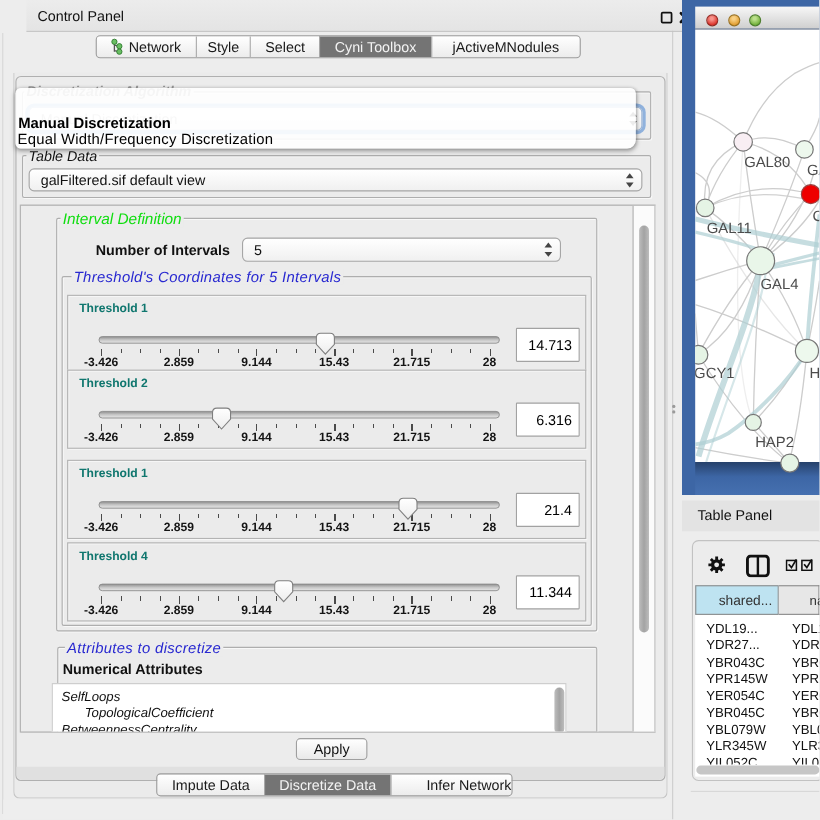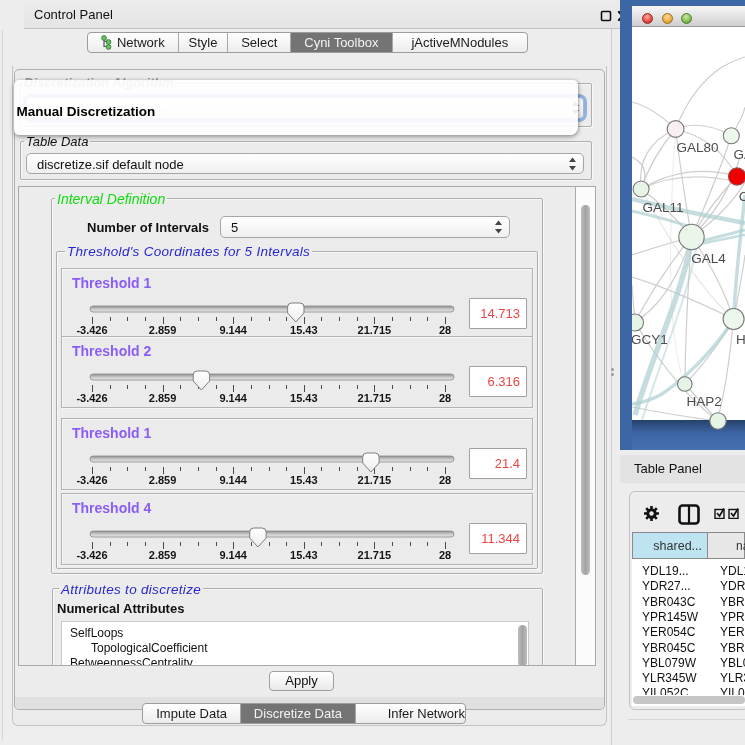--- a/index.html
+++ b/index.html
@@ -27,22 +27,22 @@
 .glab { position:absolute; font-size:13px; background:#ececec; padding:0 2px; white-space:nowrap;font-style:italic; }
 
 .combo { position:absolute; background:linear-gradient(#ffffff,#f0f0f0); border:1px solid #a6a6a6; border-radius:5px; font-size:13px; color:#111; }
 .combo .tx { position:absolute; left:10px; top:50%; transform:translateY(-50%); white-space:nowrap; }
 .combo svg { position:absolute; right:6px; top:50%; transform:translateY(-50%); }
 
 
 #viewport { left:19px; top:186px; width:577px; height:480px; background:#ececec; border-top:1px solid #a9a9a9; border-bottom:1px solid #a9a9a9; overflow:hidden; }
 
 .tbox { position:absolute; left:42px; width:472px; height:72px; background:#ebebeb; border:1px solid #b3b3b3; box-shadow: inset 1px 1px 0 #f6f6f6, 1px 1px 0 #f6f6f6; }
-.tbox .tl { position:absolute; left:10px; top:6px; font-size:14px; font-weight:bold; color:#8b5cf6; }
-.tbox .val { position:absolute; left:407px; top:29px; width:58px; height:31px; background:#ffffff; border:1px solid #a2a2a2; border-radius:1px; font-size:13px; color:#ef4444; text-align:right; line-height:29px; padding-right:6px; }
+.tbox .tl { position:absolute; left:10px; top:6px; font-size:11px; font-weight:bold; color:#0f766e; }
+.tbox .val { position:absolute; left:407px; top:29px; width:58px; height:31px; background:#ffffff; border:1px solid #a2a2a2; border-radius:1px; font-size:13px; color:#000000; text-align:right; line-height:29px; padding-right:6px; }
 .tbox svg.sl { position:absolute; left:0; top:0; }
 .ticklab { position:absolute; width:60px; text-align:center; font-size:11px; font-weight:bold; color:#141414; top:55px; }
 
 
 .vtrack { position:absolute; background:#fbfbfb; border-left:1px solid #a9a9a9; border-right:1px solid #a9a9a9; }
 .vthumb { position:absolute; background:linear-gradient(90deg,#bdbdbd,#a3a3a3 50%,#bdbdbd); border-radius:5px; }
 
 .btn { position:absolute; background:linear-gradient(#ffffff,#e9e9e9); border:1px solid #9f9f9f; border-radius:4px; font-size:13px; color:#111; text-align:center; }
 
 
@@ -104,21 +104,21 @@
   <div class="tx" style="color:#b0b0b0;">Manual Discretization</div>
   <svg style="right:3px" width="9" height="14" viewBox="0 0 9 14">
       <path d="M4.5,0.5 L8,5 L1,5 Z" fill="#444"></path>
       <path d="M4.5,13.5 L8,9 L1,9 Z" fill="#444"></path>
     </svg>
 </div>
 
 <div class="gbox" style="left:20px; top:141px; width:572px; height:39px;"></div>
 <div class="glab" style="left:24px; top:134px; color:#111;">Table Data</div>
 <div class="combo" style="left:26px; top:153px; width:558px; height:21px;">
-  <div class="tx">discretize.sif default node</div>
+  <div class="tx">galFiltered.sif default view</div>
   <svg width="9" height="14" viewBox="0 0 9 14">
       <path d="M4.5,0.5 L8,5 L1,5 Z" fill="#444"></path>
       <path d="M4.5,13.5 L8,9 L1,9 Z" fill="#444"></path>
     </svg>
 </div>
 
 <div class="abs" id="viewport">
 
   <div class="gbox" style="left:32px; top:11px; width:492px; height:376px;"></div>
   <div class="glab" style="left:36px; top:4px; color:#10dd10; font-size:14px;">Interval Definition</div>
@@ -315,21 +315,21 @@
       <div class="ticklab" style="left:70.6px;">2.859</div>
       <div class="ticklab" style="left:141.2px;">9.144</div>
       <div class="ticklab" style="left:211.8px;">15.43</div>
       <div class="ticklab" style="left:282.4px;">21.715</div>
       <div class="ticklab" style="left:353.0px;">28</div>
     </div>
 
   <div class="gbox" style="left:33px; top:401px; width:491px; height:200px;"></div>
   <div class="glab" style="left:40px; top:395px; color:#2828d0; font-size:13.5px; letter-spacing:0.3px;">Attributes to discretize</div>
   <div class="abs" style="left:38px; top:414px; font-size:13px; font-weight:bold; color:#111;">Numerical Attributes</div>
-  <div class="abs" style="left:42px; top:434px; width:468px; height:60px; background:#ffffff; border:1px solid #c9c9c9;">
+  <div class="abs" style="left:28px; top:434px; width:468px; height:60px; background:#ffffff; border:1px solid #c9c9c9;font-style:italic;">
     <div style="position:absolute; left:8px; top:4px; font-size:12px; color:#111;">SelfLoops</div>
     <div style="position:absolute; left:8px; top:19px; font-size:12px; color:#111;margin-left:21px;">TopologicalCoefficient</div>
     <div style="position:absolute; left:8px; top:34px; font-size:12px; color:#111;">BetweennessCentrality</div>
     <div class="vthumb" style="right:1px; top:3px; width:9px; height:42px;"></div>
   </div>
 
   <div class="vtrack" style="left:556px; top:0; width:21px; height:480px;"></div>
   <div class="vthumb" style="left:562px; top:18px; width:9px; height:370px;"></div>
 </div>
 
@@ -340,20 +340,21 @@
   <div class="s" style="width:98px;">Impute Data</div>
   <div class="s sel" style="width:115px;">Discretize Data</div>
   <div class="s" style="width:111px;padding-left:32px;">Infer Network</div>
 </div>
 
 <div class="abs" style="left:611px; top:368px; width:3px; height:3px; border-radius:50%; background:#9a9a9a;"></div>
 <div class="abs" style="left:611px; top:373px; width:3px; height:3px; border-radius:50%; background:#9a9a9a;"></div>
 
 <div class="abs" id="popup">
   <div class="i1">Manual Discretization</div>
+  <div class="i2">Equal Width/Frequency Discretization</div>
 </div>
 
 <div class="abs" id="netblue"></div>
 <div class="abs" id="netshadow"></div>
 <div class="abs" id="nettitle">
   <div class="light" style="left:10px; background:radial-gradient(circle at 45% 32%, #f7948c 15%, #dd3830 70%, #c32d26); border:1px solid #942b24;"></div>
   <div class="light" style="left:30px; background:radial-gradient(circle at 45% 32%, #f8d084 15%, #e2a035 70%, #c9881f); border:1px solid #99701f;"></div>
   <div class="light" style="left:49px; background:radial-gradient(circle at 45% 32%, #bce08d 15%, #74b23e 70%, #619b33); border:1px solid #4c7e2c;"></div>
 </div>
 <div class="abs" id="netcanvas">

